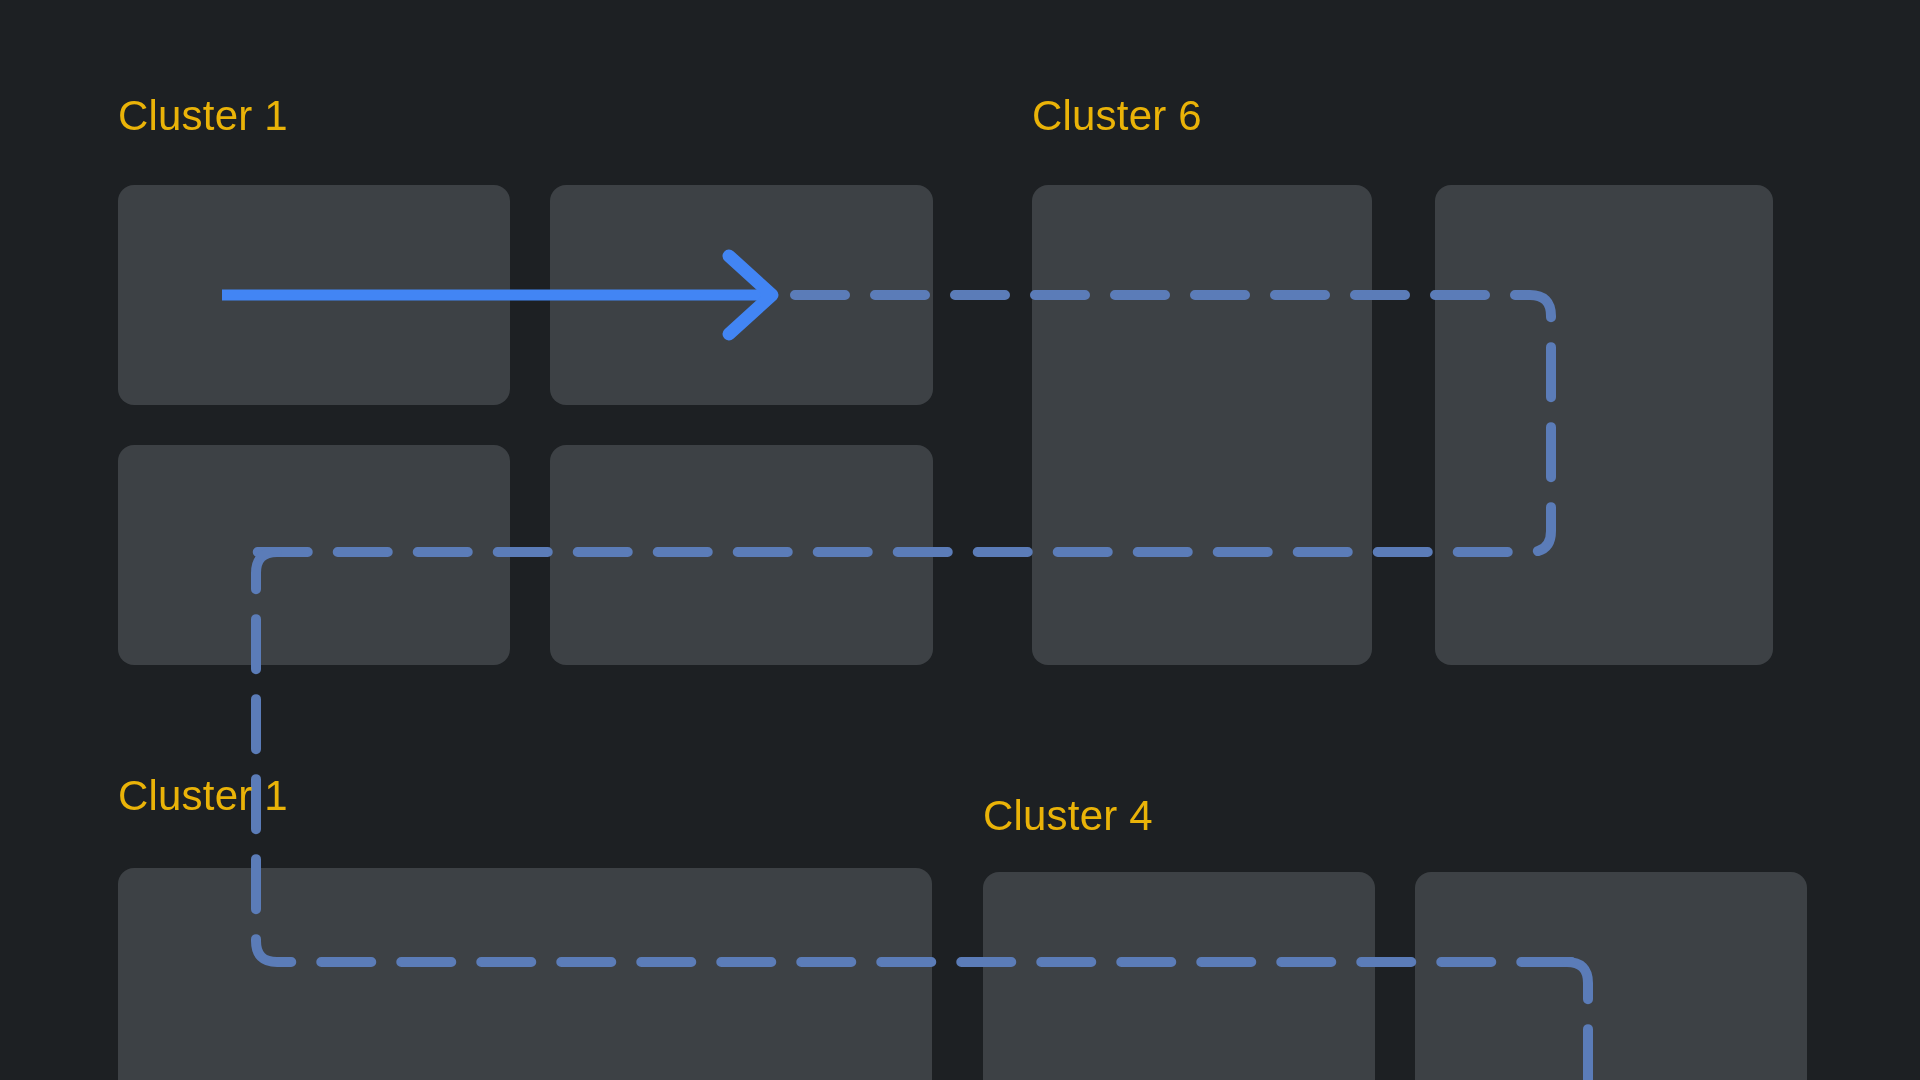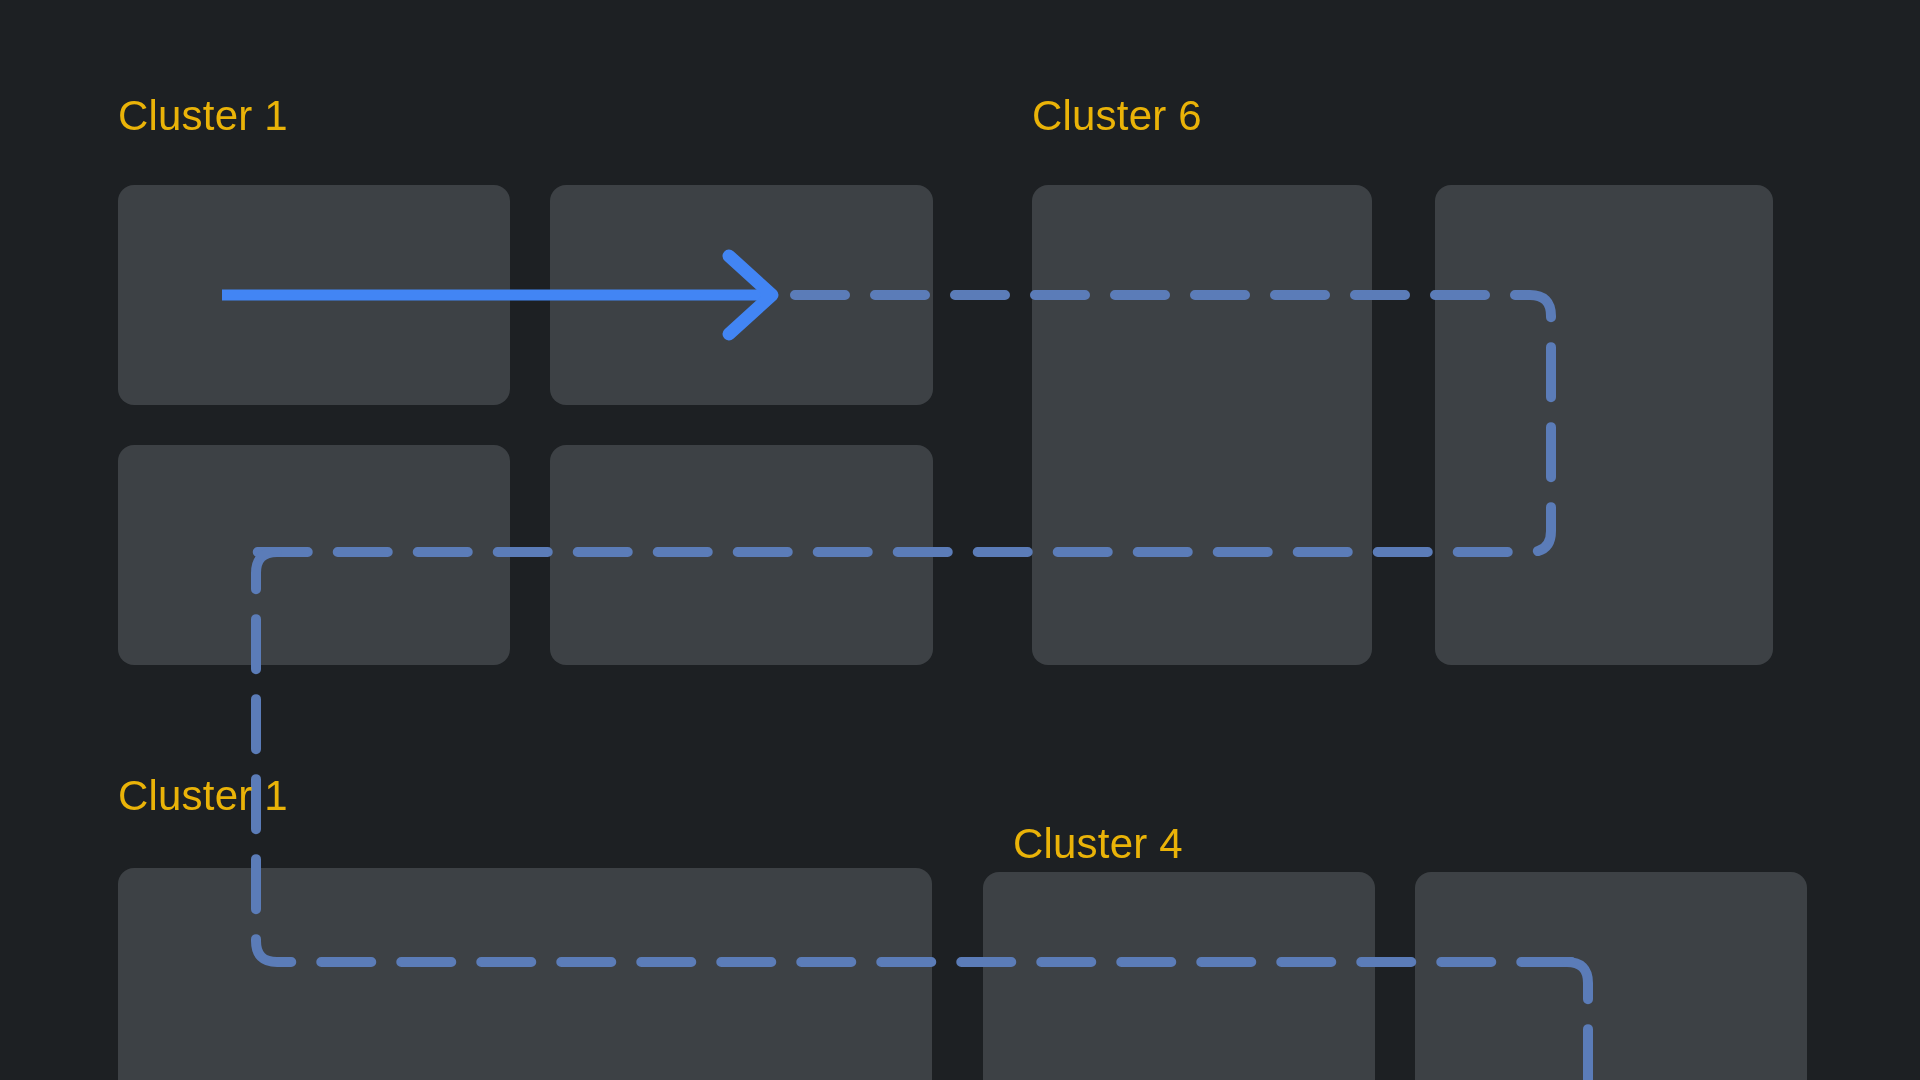--- a/index.html
+++ b/index.html
@@ -67,15 +67,15 @@
 
     <path d="M 1567 962 Q 1588 962 1588 983 L 1588 1085" fill="none" stroke="#5b7cb8" stroke-width="10" stroke-linecap="round" stroke-linejoin="round" stroke-dasharray="50 30"></path>
 
     <line x1="222" y1="295" x2="768" y2="295" stroke="#4285f4" stroke-width="11" stroke-linecap="butt"></line>
     <path d="M 729 256 L 772 295 L 729 334" fill="none" stroke="#4285f4" stroke-width="13" stroke-linecap="round" stroke-linejoin="round"></path>
   </svg>
 
   <div class="cluster-label" style="left:118px;top:95px;">Cluster 1</div>
   <div class="cluster-label" style="left:1032px;top:95px;">Cluster 6</div>
   <div class="cluster-label" style="left:118px;top:775px;">Cluster 1</div>
-  <div class="cluster-label" style="left:983px;top:823px;margin-left:30px;">Cluster 4</div>
+  <div class="cluster-label" style="left:983px;top:795px;">Cluster 4</div>
 
 </div>
 
 </body></html>

